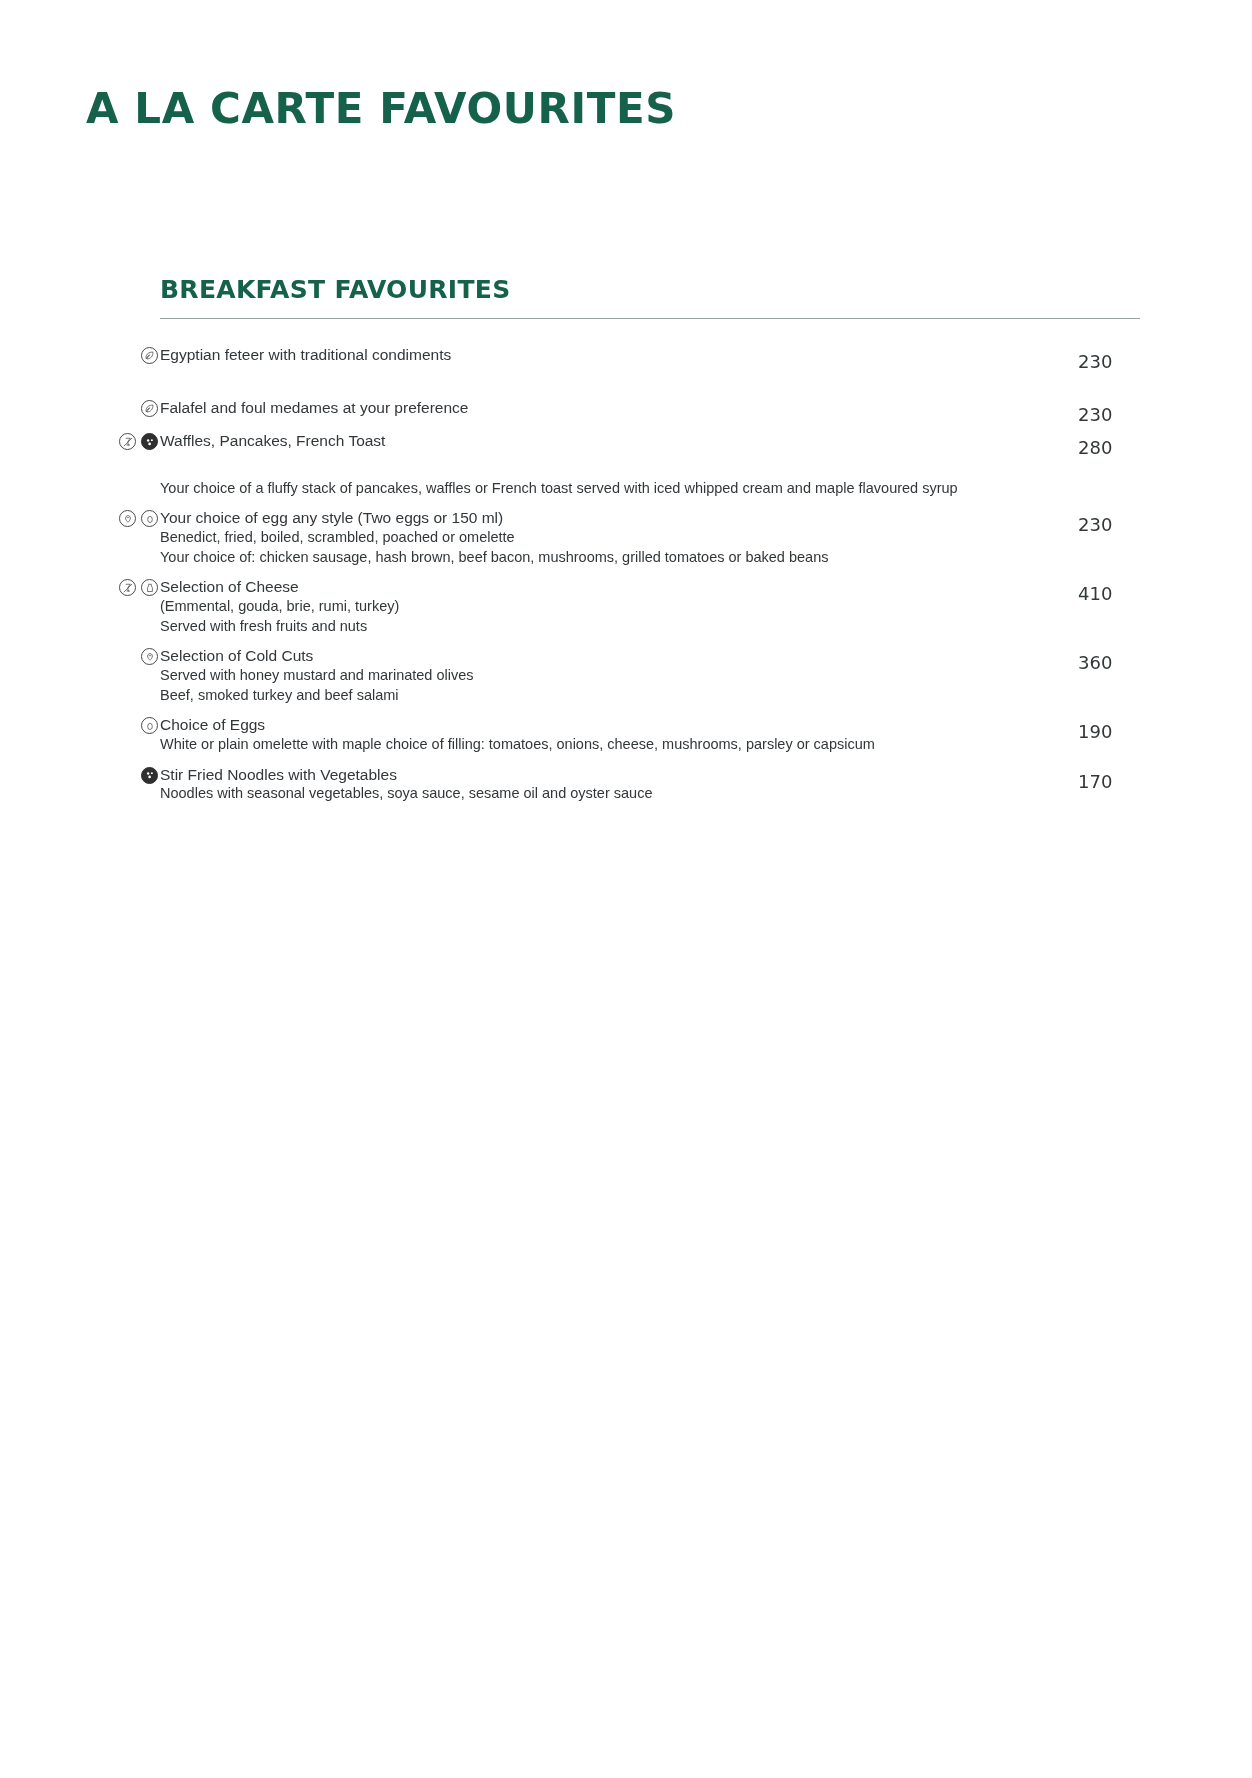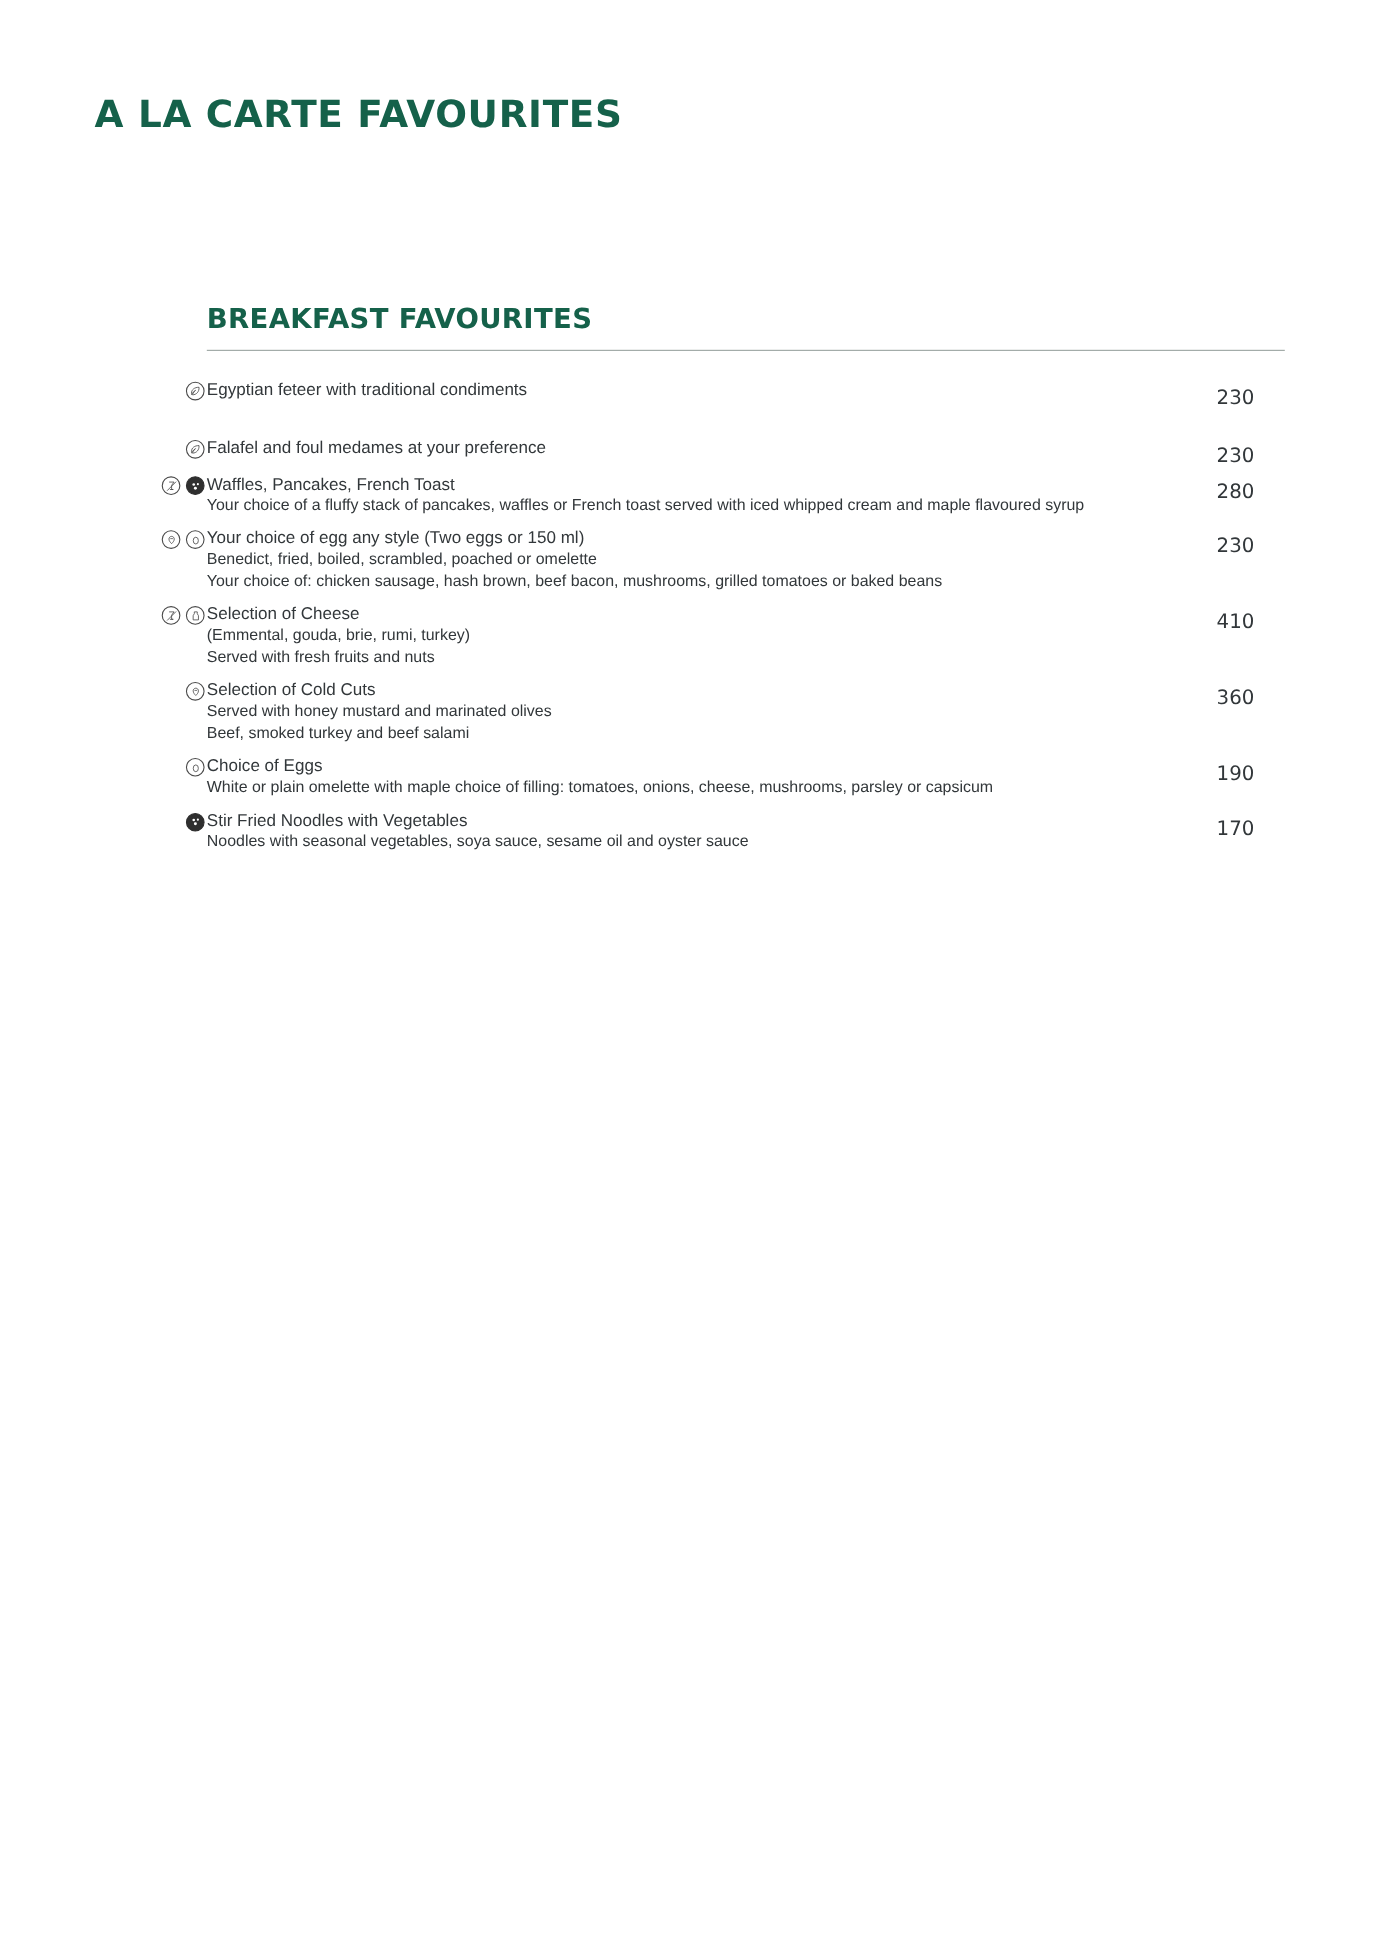--- a/index.html
+++ b/index.html
@@ -18,29 +18,29 @@
   .page {
     position: relative;
     width: 1252px;
     height: 1778px;
     box-sizing: border-box;
   }
   .page-title {
     position: absolute;
     left: 86px;
     top: 84px;
-    font-size: 34px;
+    font-size: 42px;
     font-weight: bold;
     letter-spacing: 0.6px;
     color: #15614a;
     font-family: "DejaVu Sans", sans-serif;
   }
   .section {
     position: absolute;
-    left: 188px;
+    left: 160px;
     top: 275px;
     width: 980px;
   }
   .section-title {
     font-size: 25px;
     font-weight: bold;
     color: #15614a;
     letter-spacing: 0.3px;
     font-family: "DejaVu Sans", sans-serif;
     margin: 0 0 14px 0;
@@ -97,21 +97,21 @@
     font-size: 15.5px;
     line-height: 1.28;
     color: #32373a;
   }
   .item-desc {
     font-size: 14.5px;
     line-height: 1.35;
     color: #32373a;
   }
   .item-desc.spaced {
-    margin-top: 0;
+    margin-top: 28px;
   }
   .item-price {
     flex: 0 0 62px;
     text-align: left;
     font-size: 18px;
     color: #32373a;
     padding-top: 6px;
     font-family: "DejaVu Sans", sans-serif;
   }
   .item.compact { margin-bottom: 6px; margin-top: 26px; }

